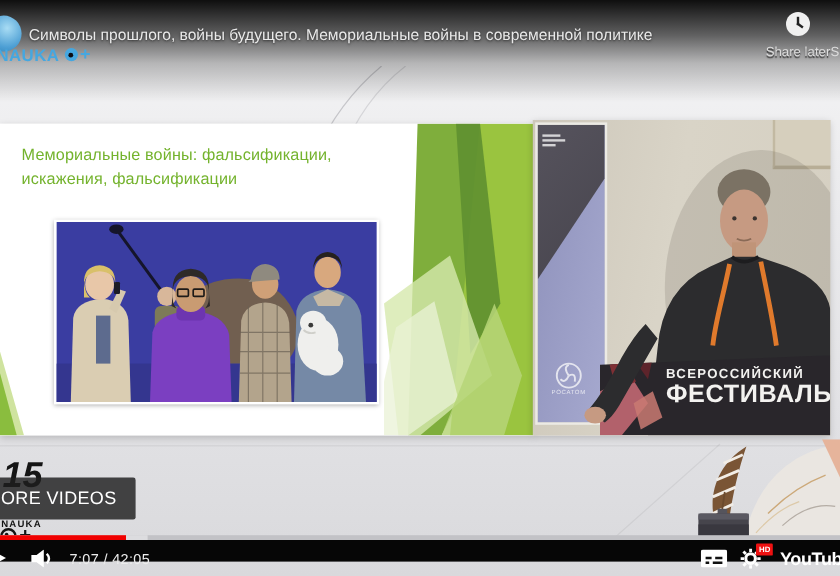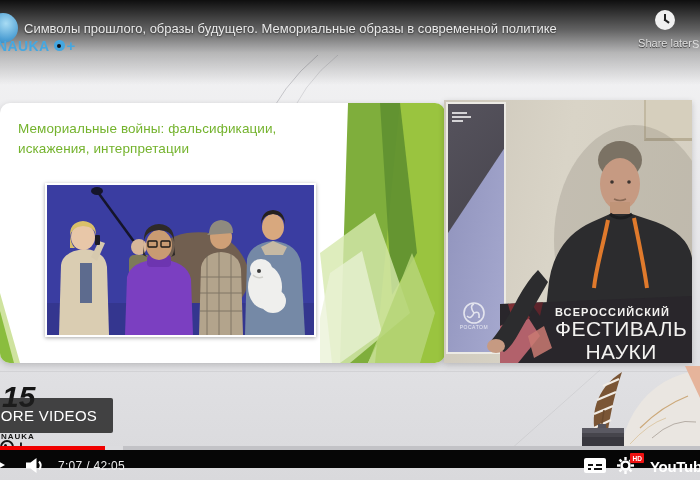--- a/index.html
+++ b/index.html
@@ -4,21 +4,21 @@
 <style>
   html,body{margin:0;padding:0;background:#222;}
   #stage{position:relative;width:700px;height:480px;overflow:hidden;
          font-family:"Liberation Sans",sans-serif;
          background:linear-gradient(to bottom,#f6f6f7 0%,#ececee 30%,#e2e2e5 70%,#d9d9dc 100%);}
   
   .bg-arcs{position:absolute;left:240px;top:55px;z-index:1;}
   .hline{position:absolute;left:0;top:371px;width:700px;height:1px;background:rgba(0,0,0,.06);z-index:1;}
   
   .slide{position:absolute;left:0;top:103px;width:445px;height:260px;background:#fff;
-         box-shadow:0 2px 6px rgba(0,0,0,.18);z-index:2;overflow:hidden;border-radius:10px;}
+         box-shadow:0 2px 6px rgba(0,0,0,.18);z-index:2;overflow:hidden;}
   .slide-title{position:absolute;left:18px;top:16px;width:300px;
                font-size:13.5px;line-height:1.45;color:#74b32d;letter-spacing:.1px;}
   .photo-frame{position:absolute;left:45px;top:80px;width:267px;height:150px;background:#fff;
                box-shadow:0 1px 4px rgba(0,0,0,.35);padding:2px;}
   .photo-frame svg{display:block;}
   .green-art{position:absolute;right:0;top:0;height:260px;width:125px;}
   .corner-art{position:absolute;left:0;bottom:0;width:20px;height:70px;}
   
   .speaker{position:absolute;left:444px;top:100px;width:248px;height:263px;z-index:2;overflow:hidden;
            background:linear-gradient(100deg,#cdc7ba 0%,#d9d4c7 45%,#d5cfc1 100%);
@@ -34,21 +34,21 @@
   .banner-logo{position:absolute;left:13px;top:196px;}
   .banner-brand{position:absolute;left:0;top:220px;width:52px;text-align:center;
                 font-size:5px;letter-spacing:.6px;color:#e7e8f1;}
   .man-svg,.arm-svg{position:absolute;left:0;top:0;}
   .arm-svg{z-index:4;}
   .podium{position:absolute;left:56px;top:196px;width:192px;height:67px;background:#29262b;
           clip-path:polygon(0 12%,100% 0,100% 100%,0 100%);z-index:3;overflow:hidden;}
   .podium-strokes{position:absolute;left:0;top:0;}
   .podium-text{position:absolute;left:55px;top:10px;color:#f3f2f0;white-space:nowrap;}
   .podium-l1{font-size:11px;font-weight:bold;letter-spacing:1.1px;}
-  .podium-l2,.podium-l3{font-size:21px;font-weight:normal;letter-spacing:.5px;line-height:1.08;text-align:center;}
+  .podium-l2,.podium-l3{font-size:21px;font-weight:bold;letter-spacing:.5px;line-height:1.08;}
   
   .deco-quill{position:absolute;left:480px;top:366px;z-index:2;}
   
   .top-overlay{position:absolute;left:0;top:0;width:700px;height:85px;z-index:5;
                background:linear-gradient(to bottom,rgba(0,0,0,.94) 0%,rgba(0,0,0,.60) 35%,rgba(0,0,0,.25) 62%,rgba(0,0,0,0) 100%);}
   .avatar{position:absolute;left:-12px;top:13px;width:30px;height:30px;border-radius:50%;
           background:radial-gradient(circle at 60% 35%,#a8dcf4,#4d9fd4 60%,#2d7db2);}
   .vid-title{position:absolute;left:24px;top:21px;width:640px;font-size:13px;color:#eaeaea;
              text-shadow:0 1px 2px rgba(0,0,0,.6);white-space:nowrap;text-decoration:none;}
   .nauka-logo{position:absolute;left:-3px;top:37px;display:flex;align-items:center;
@@ -96,21 +96,21 @@
 
   <svg class="bg-arcs" width="120" height="75">
     <path d="M 78,0 Q 42,30 22,75" fill="none" stroke="rgba(110,110,118,.32)" stroke-width="1"></path>
     <path d="M 98,0 Q 62,28 44,75" fill="none" stroke="rgba(110,110,118,.2)" stroke-width="1"></path>
   </svg>
   <div class="hline"></div>
 
   <div class="slide">
     <div class="slide-title">
       <span>Мемориальные войны: фальсификации,</span><br>
-      <span>искажения, интерпретации</span>
+      <span>искажения, фальсификации</span>
     </div>
 
     <div class="photo-frame">
       <svg width="267" height="150" viewBox="0 0 267 150">
         <rect x="0" y="0" width="267" height="150" fill="#3a3da1"></rect>
         <rect x="0" y="118" width="267" height="32" fill="#34368f"></rect>
         <path d="M 105,95 Q 100,55 140,48 Q 185,42 200,80 Q 205,105 190,118 L 115,118 Z" fill="#74614c" opacity=".95"></path>
 
         <line x1="50" y1="6" x2="88" y2="58" stroke="#15152b" stroke-width="2.5"></line>
         <ellipse cx="50" cy="6" rx="6" ry="4" fill="#15152b"></ellipse>
@@ -211,21 +211,20 @@
     <div class="podium">
       <svg class="podium-strokes" width="60" height="67" viewBox="0 0 60 67">
         <polygon points="0,30 26,18 40,40 18,67 0,67" fill="#b2616b"></polygon>
         <polygon points="8,8 22,4 30,22 14,30" fill="#7e2f34"></polygon>
         <path d="M 30,6 L 44,2 L 40,20 Z" fill="#5d242b"></path>
         <polygon points="28,40 44,30 52,52 34,62" fill="#c97a72" opacity=".85"></polygon>
       </svg>
       <div class="podium-text">
         <div class="podium-l1">ВСЕРОССИЙСКИЙ</div>
         <div class="podium-l2">ФЕСТИВАЛЬ</div>
-        <div class="podium-l3">НАУКИ</div>
       </div>
     </div>
 
     <svg class="arm-svg" width="248" height="263" viewBox="0 0 248 263">
       <path d="M 104,182 Q 88,210 72,238 Q 66,248 60,252 L 46,242 Q 60,226 74,198 Q 84,180 94,170 Z" fill="#2c2c2e"></path>
       <ellipse cx="52" cy="246" rx="9" ry="7" fill="#c69a82"></ellipse>
     </svg>
   </div>
 
   <svg class="deco-quill" width="220" height="86" viewBox="0 0 220 86">
@@ -244,21 +243,21 @@
     </g>
     <line x1="124" y1="44" x2="121" y2="64" stroke="#6b4a2e" stroke-width="1.5"></line>
     <rect x="118" y="58" width="8" height="8" fill="#55545c"></rect>
     <rect x="102" y="62" width="42" height="24" rx="2" fill="#46454c"></rect>
     <rect x="102" y="62" width="42" height="5" fill="#5a5962"></rect>
     <rect x="102" y="71" width="42" height="15" fill="#39383f"></rect>
   </svg>
 
   <div class="top-overlay">
     <div class="avatar"></div>
-    <a class="vid-title" href="#">Символы прошлого, образы будущего. Мемориальные образы в современной политике</a>
+    <a class="vid-title" href="#">Символы прошлого, войны будущего. Мемориальные войны в современной политике</a>
     <div class="nauka-logo">
       <span>NAUKA</span>
       <span class="nauka-zero"></span>
       <span class="nauka-plus">+</span>
     </div>
     <div class="watch-later">
       <span class="wl-clock"></span>
       <span class="wl-label">Share later</span>
     </div>
     <div class="share-label">Share</div>

